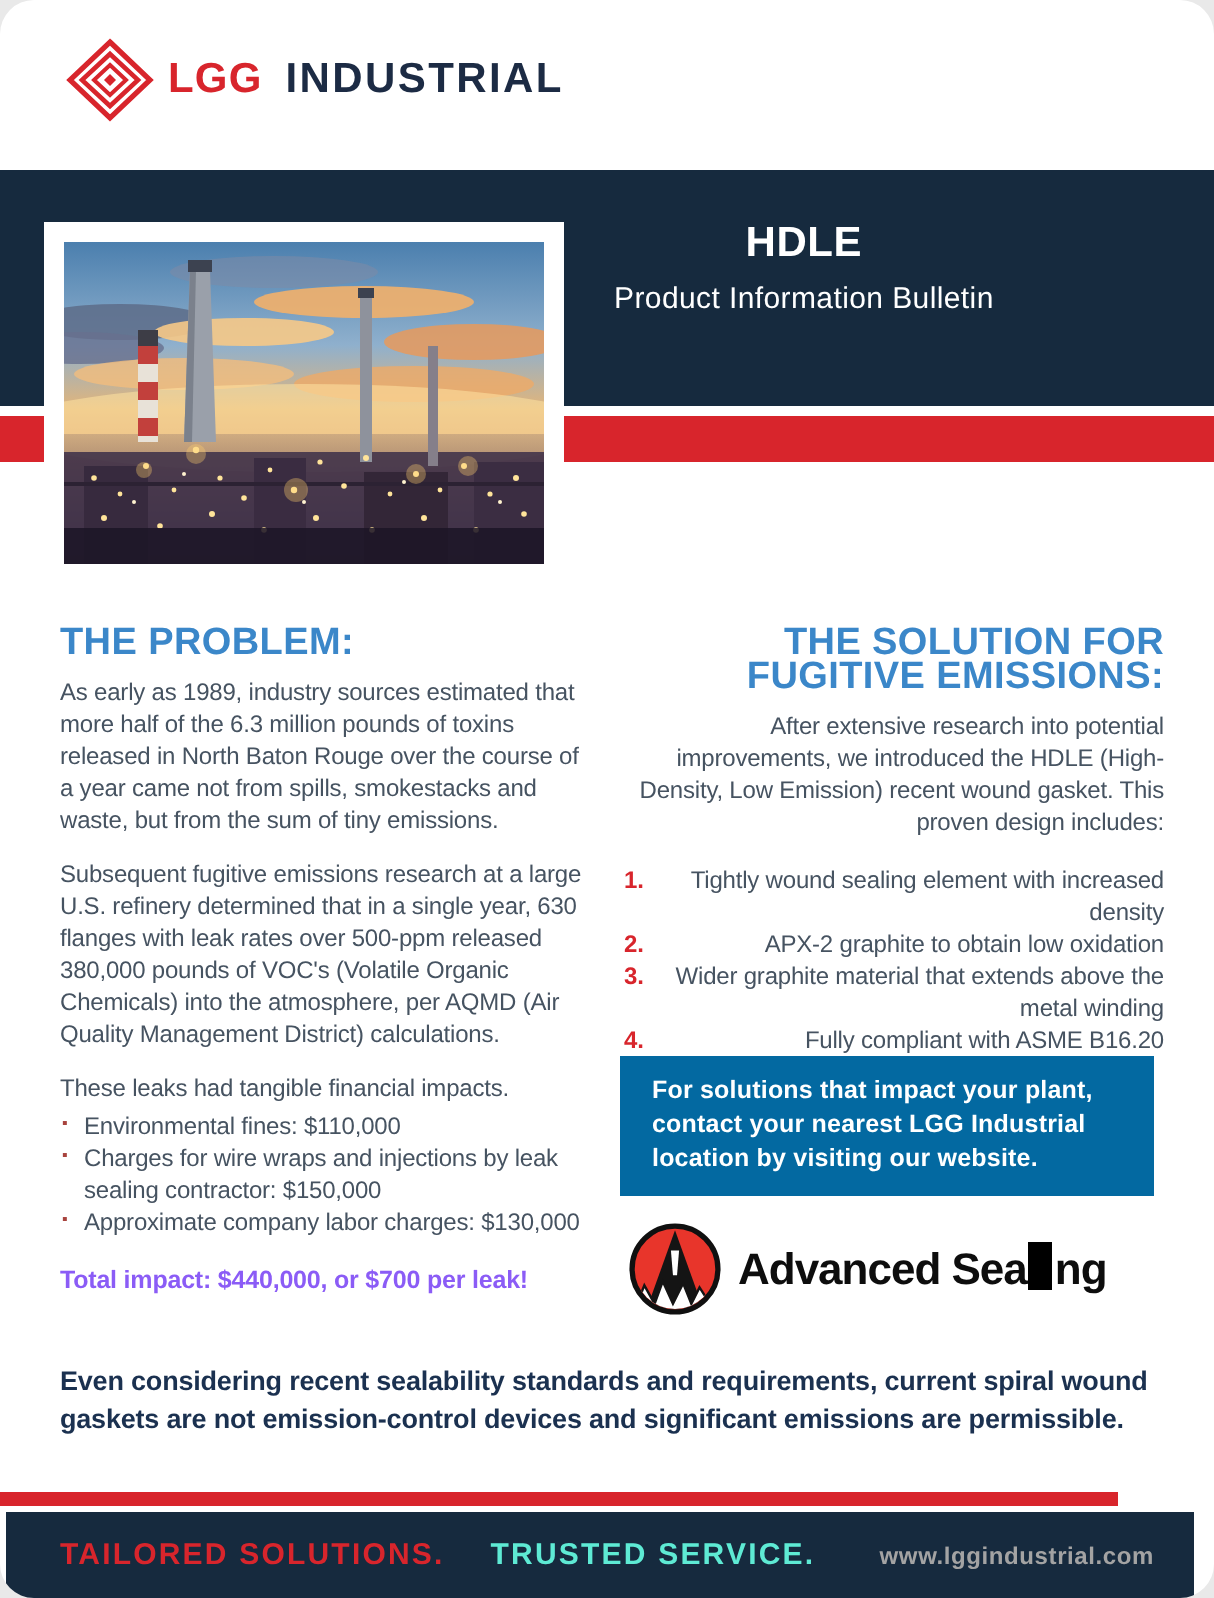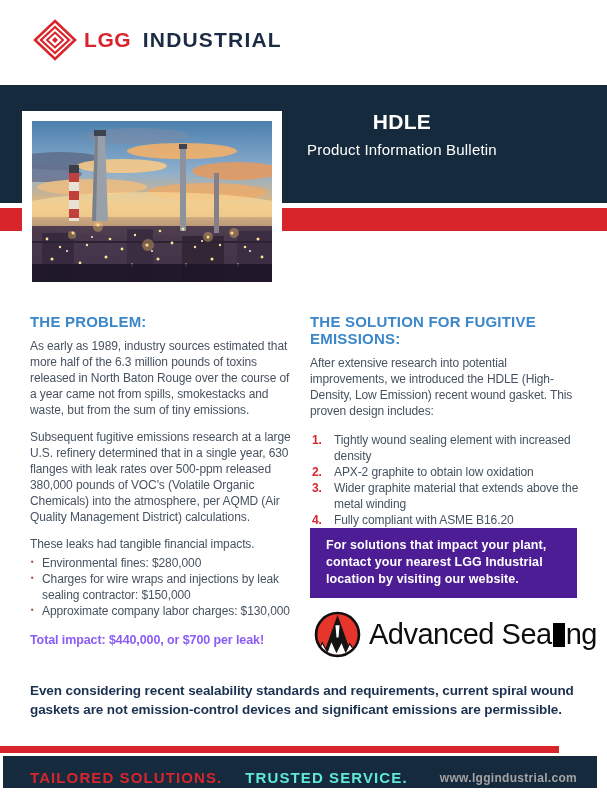--- a/index.html
+++ b/index.html
@@ -1,69 +1,70 @@
 <!DOCTYPE html>
 <html><head>
 <meta charset="utf-8">
 <title>HDLE Product Information Bulletin</title>
 <style>
   html,body { margin:0; padding:0; background:#e9e9e9; }
   .page {
     position:relative; width:607px; height:799px; margin:0 auto;
     background:#ffffff; overflow:hidden;
     font-family:"Liberation Sans", sans-serif;
+    border-radius:17px;
     -webkit-font-smoothing:antialiased;
   }
   
   .brand { position:absolute; left:33px; top:19px; display:flex; align-items:center; gap:7px; }
   .brand-text { font-size:21px; font-weight:bold; letter-spacing:.6px; white-space:nowrap; }
   .brand-text .red { color:#D8252C; }
   .brand-text .navy { color:#1C2B44; margin-left:5px; letter-spacing:1.2px; }
   
   .hero-band { position:absolute; left:0; top:85px; width:607px; height:118px; background:#162A3E; }
   .hero-red-stripe { position:absolute; left:0; top:208px; width:607px; height:23px; background:#D8252C; }
   .hero-text { position:absolute; left:307px; top:110px; color:#ffffff; z-index:3; }
   .hero-title { font-size:21px; font-weight:bold; letter-spacing:.3px; margin:0;text-align:center; }
   .hero-sub { font-size:15px; font-weight:normal; margin:7px 0 0 0; letter-spacing:.2px; }
   
   .photo-frame { position:absolute; left:22px; top:111px; width:240px; height:161px;
     background:#ffffff; padding:10px; z-index:2; }
   .photo-frame svg { display:block; }
   
   .col { position:absolute; top:313px; color:#465361; font-size:12px; line-height:16px; letter-spacing:-.1px; }
   .col-left  { left:30px;  width:268px; }
-  .col-right { left:310px; width:272px; }
-  .col h2 { margin:0 0 8px 0; font-size:15px; line-height:17px; font-weight:bold;
+  .col-right { left:310px; width:272px;text-align:right; }
+  .col h2 { margin:0 0 8px 0; font-size:19px; line-height:17px; font-weight:bold;
     color:#3B87C9; letter-spacing:.2px; }
   .col p { margin:0 0 11px 0; }
   .col p.lead { margin-bottom:3px; }
   ul.impacts { list-style:none; margin:0; padding:0; }
   ul.impacts li { position:relative; padding-left:12px; margin:0; }
   ul.impacts li::before { content:"▪"; position:absolute; left:1px; top:-1px;
     font-size:8px; color:#A8433D; }
   .total-impact { margin-top:13px; color:#8b5cf6; font-weight:bold; font-size:12.5px; }
   ol.design { list-style:none; margin:13px 0 0 0; padding:0; counter-reset:sol; }
   ol.design li { position:relative; counter-increment:sol; padding-left:24px; margin:0; }
   ol.design li::before { content:counter(sol) "."; position:absolute; left:2px; top:0;
     color:#D8252C; font-weight:bold; }
   
   .cta-box { position:absolute; left:310px; top:528px; width:267px; height:70px;
-    box-sizing:border-box; background:#4c1d95; color:#ffffff; font-weight:bold;
+    box-sizing:border-box; background:#0369a1; color:#ffffff; font-weight:bold;
     font-size:12.5px; line-height:17px; padding:9px 8px 9px 16px; letter-spacing:.1px; }
   
   .as-logo { position:absolute; left:314px; top:611px; display:flex; align-items:center; gap:8px; }
-  .as-text { font-size:29px; font-weight:normal; color:#0d0d0d; letter-spacing:-.5px; white-space:nowrap; }
+  .as-text { font-size:22px; font-weight:bold; color:#0d0d0d; letter-spacing:-.5px; white-space:nowrap; }
   .as-block { display:inline-block; width:12px; height:24px; background:#000;
     vertical-align:-3px; margin:0 1px; }
   
   .statement { position:absolute; left:30px; top:681px; width:556px; color:#1B3150;
     font-size:13.5px; font-weight:bold; line-height:19px; letter-spacing:-.1px; }
   
   .footer-red { position:absolute; left:0; top:746px; width:559px; height:7px; background:#D8252C; }
-  .footer-navy { position:absolute; left:3px; top:756px; width:594px; height:32px; background:#162A3E; }
+  .footer-navy { position:absolute; left:3px; top:756px; width:594px; height:43px; background:#162A3E; }
   .footer-tagline { position:absolute; left:27px; top:0; height:43px; display:flex;
     align-items:center; font-size:15px; font-weight:bold; letter-spacing:1.1px; white-space:nowrap; }
   .footer-tagline .t-red { color:#D8252C; }
   .footer-tagline .t-white { color:#5eead4; margin-left:23px; }
   .footer-url { position:absolute; right:20px; top:0; height:43px; display:flex;
     align-items:center; color:#a3a3a3; font-size:12px; font-weight:bold; letter-spacing:.3px; }
 </style>
 </head>
 <body>
 
@@ -182,21 +183,21 @@
     </svg>
   </div>
 
   <div class="col col-left">
     <h2>THE PROBLEM:</h2>
     <p>As early as 1989, industry sources estimated that more half of the 6.3 million pounds of toxins released in North Baton Rouge over the course of a year came not from spills, smokestacks and waste, but from the sum of tiny emissions.</p>
     <p>Subsequent fugitive emissions research at a large U.S. refinery determined that in a single year, 630 flanges with leak rates over 500-ppm released 380,000 pounds of VOC's (Volatile Organic Chemicals) into the atmosphere, per AQMD (Air Quality Management District) calculations.</p>
     <p class="lead">These leaks had tangible financial impacts.</p>
     <ul class="impacts">
 
-        <li>Environmental fines: $280,000</li>
+        <li>Environmental fines: $110,000</li>
 
         <li>Charges for wire wraps and injections by leak sealing contractor: $150,000</li>
 
         <li>Approximate company labor charges: $130,000</li>
       </ul>
     <div class="total-impact">Total impact: $440,000, or $700 per leak!</div>
   </div>
 
   <div class="col col-right">
     <h2>THE SOLUTION FOR FUGITIVE EMISSIONS:</h2>

